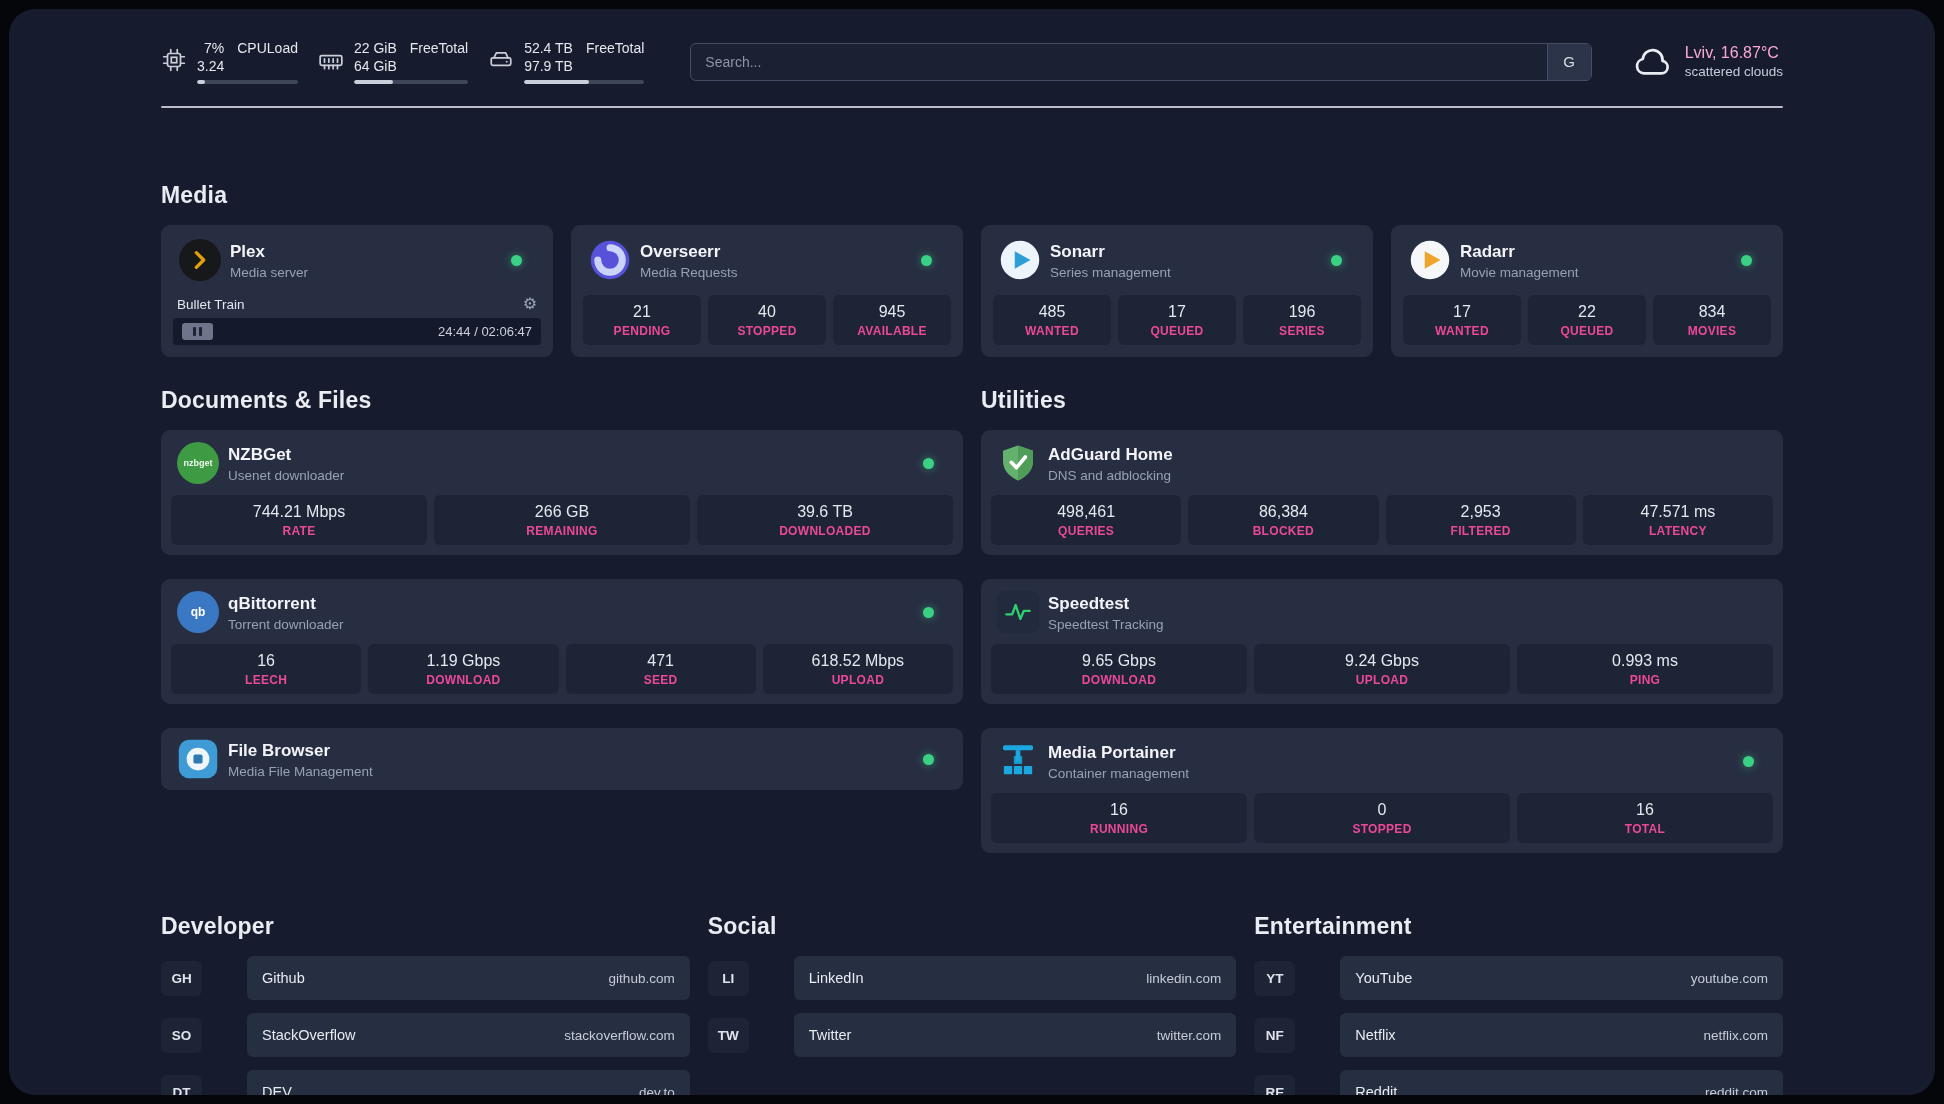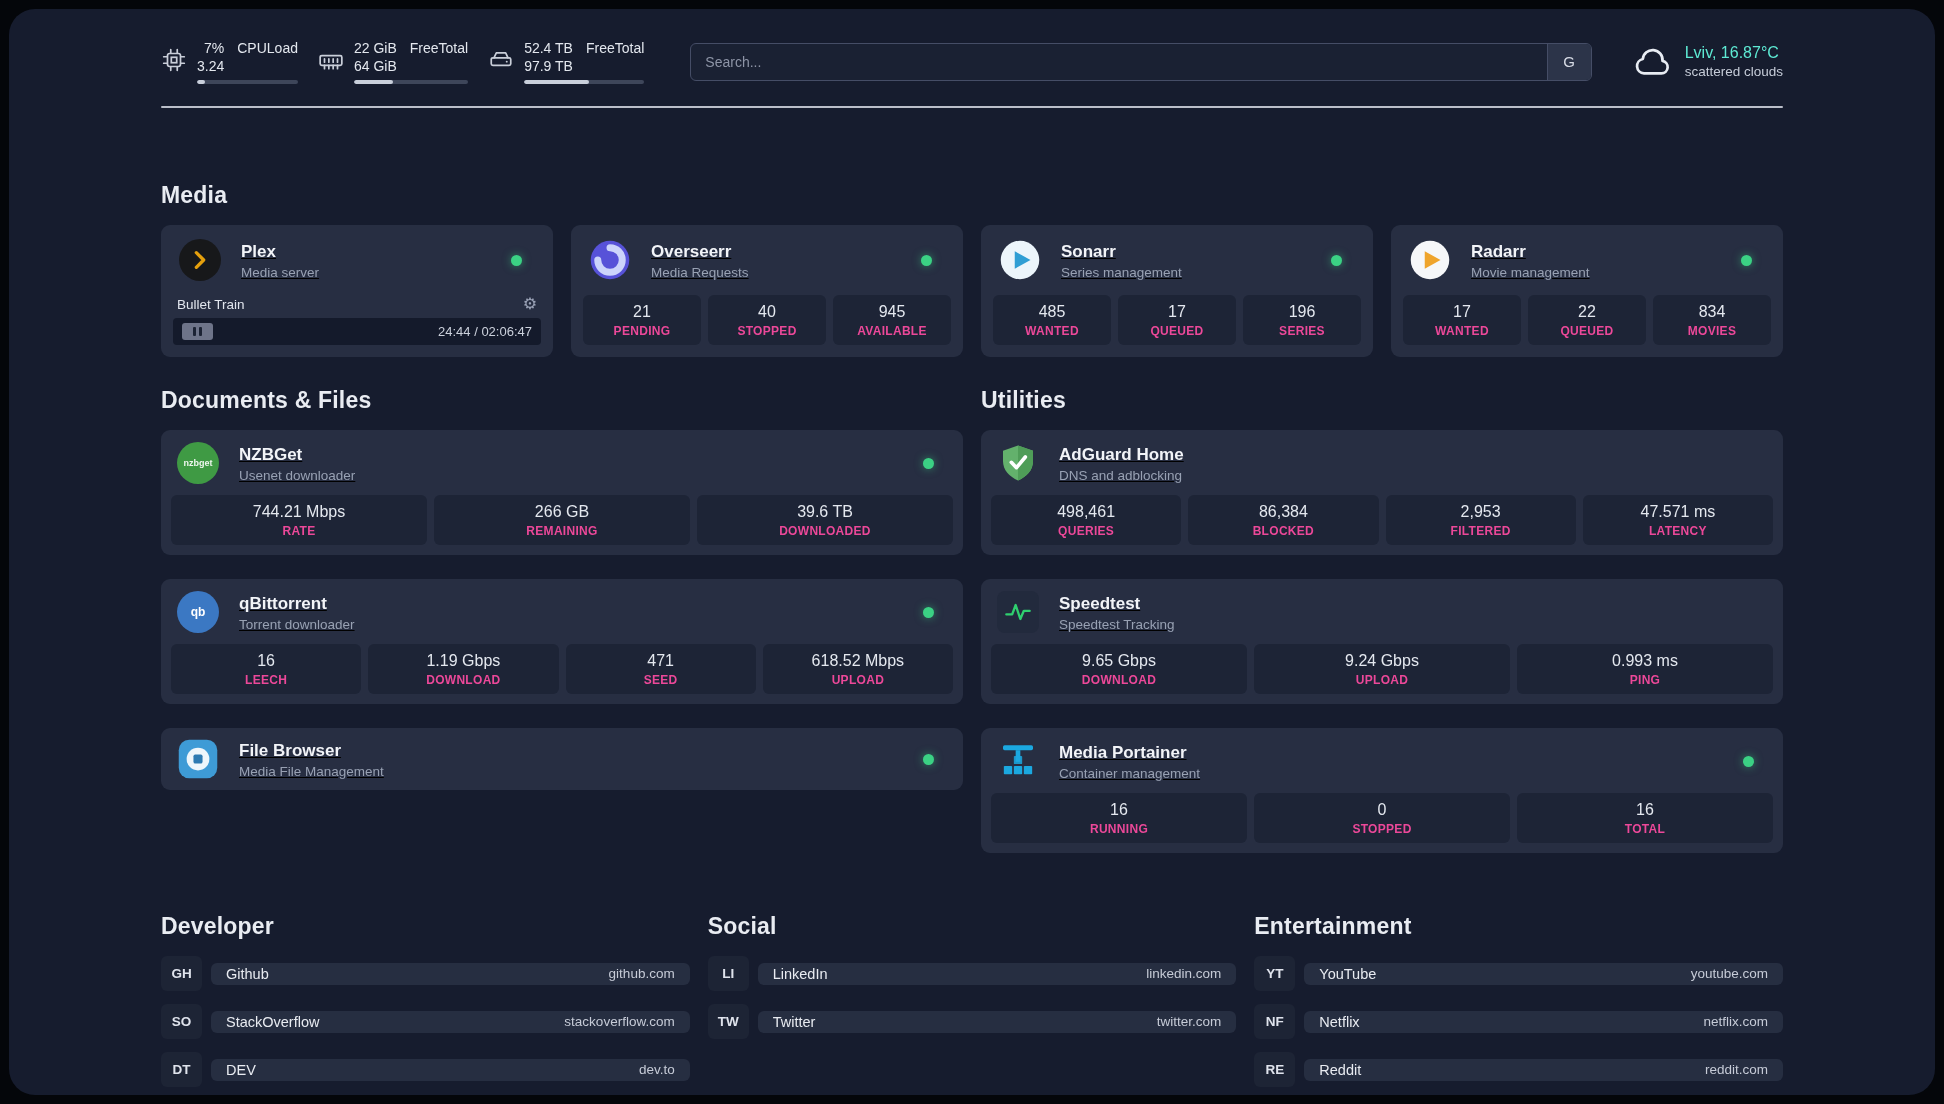--- a/index.html
+++ b/index.html
@@ -17,37 +17,37 @@
   .metric-cols .labels{display:flex;flex-direction:row;}
   .metric-bar{height:4px;background:#3e465a;border-radius:2px;margin-top:5px;overflow:hidden;}
   .metric-bar .fill{height:100%;background:#c9cfdb;border-radius:2px;}
   .search{position:relative;flex:1;margin:0 42px 0 46px;}
   .search input{width:100%;box-sizing:border-box;height:38px;background:#1a2133;border:1px solid #454d66;
     border-radius:6px;color:#d5dae4;font-size:14px;padding:0 36px 0 14px;outline:none;font-family:inherit;}
   .search input::placeholder{color:#8d94a6;}
   .gbtn{position:absolute;right:1px;top:1px;bottom:1px;width:44px;background:#2c3449;border:none;
     border-left:1px solid #454d66;border-radius:0 5px 5px 0;color:#d8dce6;font-size:15px;cursor:pointer;font-family:inherit;}
   .weather{display:flex;align-items:center;gap:13px;cursor:pointer;}
-  .weather .w1{font-size:16px;color:#5eead4;}
+  .weather .w1{font-size:16px;color:#f9a8d4;}
   .weather .w2{font-size:13.5px;color:#c6ccd8;margin-top:2px;}
   .divider{height:2px;background:#d7dbe4;opacity:.85;border:none;margin:22px 0 0 0;border-radius:1px;}
 
   
   h2.sec{font-size:23px;font-weight:600;color:#e9ecf2;margin:0 0 16px 0;letter-spacing:.2px;}
   .media-sec{margin-top:74px;}
   .cards-row{display:grid;grid-template-columns:repeat(4,1fr);gap:18px;}
   .two-col{display:grid;grid-template-columns:1fr 1fr;gap:18px;margin-top:30px;}
   .stack{display:flex;flex-direction:column;gap:24px;}
 
   
   .card{background:#272e42;border-radius:9px;padding:10px;display:flex;flex-direction:column;cursor:pointer;}
   .card.media-card{min-height:132px;padding:12px;box-sizing:border-box;}
   .card.no-stats{padding-top:8px;padding-bottom:8px;}
   .card-header{display:flex;align-items:center;padding:2px 6px;}
-  .titles{margin-left:20px;text-decoration:underline;}
+  .titles{margin-left:9px;}
   .card-title{font-size:17px;font-weight:600;color:#f2f4f8;line-height:1.25;}
   .card-subtitle{font-size:13.5px;color:#98a1b3;margin-top:2px;}
   .dot{margin-left:auto;margin-right:13px;width:11px;height:11px;border-radius:50%;background:#3bd184;
     box-shadow:0 0 9px rgba(59,209,132,.55);flex:0 0 11px;}
   .stats-row{display:flex;gap:7px;margin-top:auto;padding-top:9px;}
   .stat-tile{flex:1;background:#1d2436;border-radius:6px;height:50px;display:flex;flex-direction:column;
     align-items:center;justify-content:center;gap:3px;}
   .stat-value{font-size:16px;color:#e4e8ef;}
   .stat-label{font-size:12px;font-weight:700;color:#ec4899;letter-spacing:.3px;}
 
@@ -69,22 +69,22 @@
     border-radius:3px;background:#6e7489;cursor:pointer;}
   .pause .pb{width:3px;height:9px;background:#1c2334;border-radius:1px;}
   .ptime{font-size:13px;color:#ccd1dc;}
 
   
   .links-grid{display:grid;grid-template-columns:1fr 1fr 1fr;gap:0 18px;margin-top:60px;align-items:start;}
   .link-rows{display:flex;flex-direction:column;gap:13px;}
   .link-row{display:flex;align-items:center;gap:9px;}
   .abbr{width:41px;height:35px;display:flex;align-items:center;justify-content:center;background:#1d2435;
     border-radius:6px;font-weight:700;font-size:13.5px;color:#dfe3ec;flex:0 0 41px;}
-  .link-bar{flex:1;display:flex;justify-content:space-between;align-items:center;height:22px;background:#262e41;
-    border-radius:6px;padding:0 15px;cursor:pointer;}
+  .link-bar{flex:1;display:flex;justify-content:space-between;align-items:center;height:44px;background:#262e41;
+    border-radius:6px;padding:0 15px;cursor:pointer;margin-left:36px;}
   .lname{font-size:14.5px;color:#e8ebf1;}
   .ldomain{font-size:13.5px;color:#c6cbd7;}
 </style>
 </head>
 <body>
 
 <div class="app">
   <div class="content">
 
     <header class="topbar">

